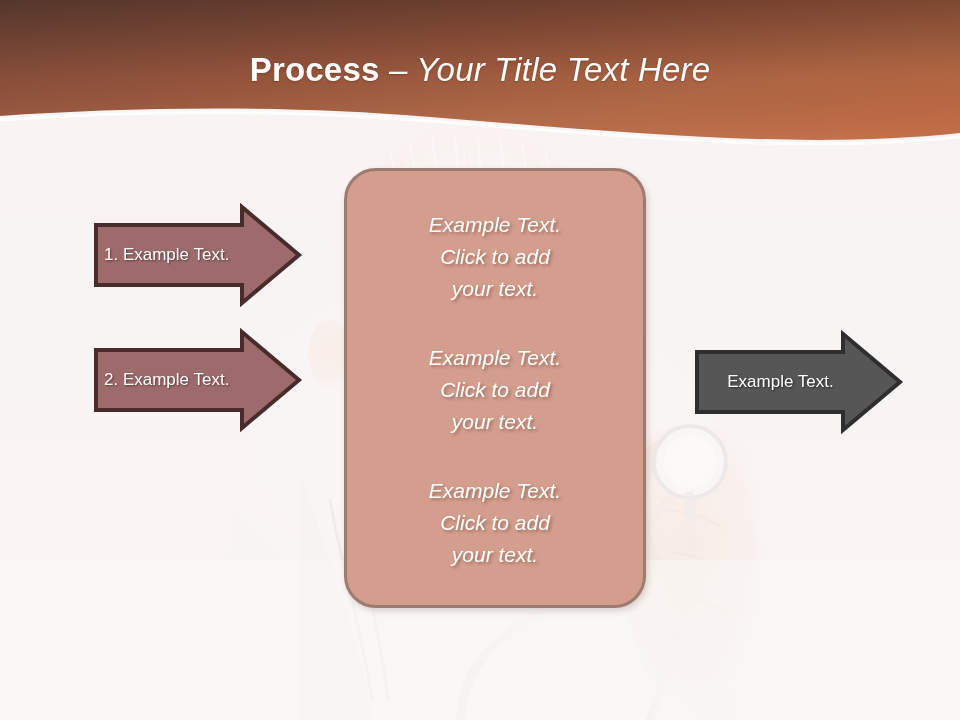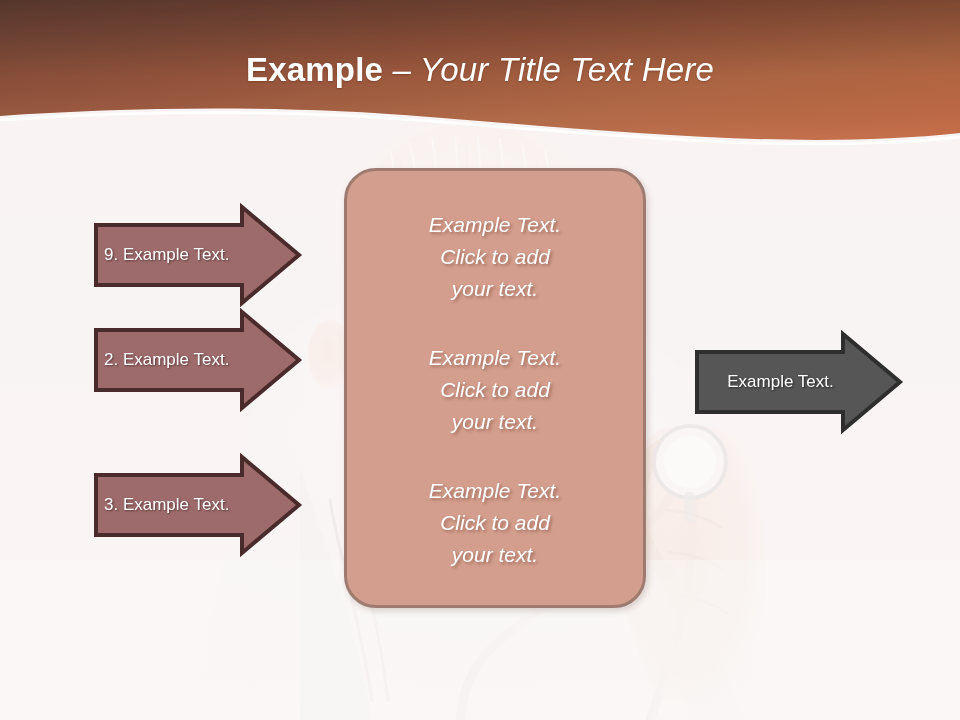--- a/index.html
+++ b/index.html
@@ -69,21 +69,21 @@
     align-items: center;
     justify-content: flex-start;
     color: #ffffff;
     font-size: 17px;
     white-space: nowrap;
     text-shadow: 1px 1px 2px rgba(40,15,15,0.55);
     pointer-events: none;
   }
 
   #arrow-1 { left: 92px; top: 203px; }
-  #arrow-2 { left: 92px; top: 308px; }
+  #arrow-2 { left: 92px; top: 328px; }
   #arrow-3 { left: 92px; top: 453px; }
 
   
   #arrow-out {
     position: absolute;
     left: 693px; top: 330px;
     width: 212px; height: 104px;
   }
   #arrow-out svg { display:block; width:212px; height:104px; }
   #arrow-out .lbl {
@@ -240,43 +240,37 @@
                C 270 104, 120 108, 0 116 Z" fill="url(#bannerGrad)"></path>
       <path d="M0 0 L960 0 L960 133
                C 800 150, 620 132, 430 117
                C 270 104, 120 108, 0 116 Z" fill="url(#bannerVert)"></path>
       <path d="M0 120 C 120 112, 270 108, 430 121
                C 620 136, 800 154, 960 137" fill="none" stroke="#ffffff" stroke-width="3" opacity="0.85"></path>
     </svg>
   </div>
 
   <div class="title">
-    <span class="strong">Example </span><span class="light">– Your Title Text Here</span>
+    <span class="strong">Process </span><span class="light">– Your Title Text Here</span>
   </div>
 
   <div class="arrow" id="arrow-1">
     <svg viewBox="0 0 212 104" xmlns="http://www.w3.org/2000/svg">
       <path d="M4 22 L150 22 L150 4 L207 52 L150 100 L150 82 L4 82 Z" fill="#9d6b6b" stroke="#4a2b2b" stroke-width="4" stroke-linejoin="miter"></path>
     </svg>
-    <div class="lbl">9. Example Text.</div>
+    <div class="lbl">1. Example Text.</div>
   </div>
 
   <div class="arrow" id="arrow-2">
     <svg viewBox="0 0 212 104" xmlns="http://www.w3.org/2000/svg">
       <path d="M4 22 L150 22 L150 4 L207 52 L150 100 L150 82 L4 82 Z" fill="#9d6b6b" stroke="#4a2b2b" stroke-width="4" stroke-linejoin="miter"></path>
     </svg>
     <div class="lbl">2. Example Text.</div>
   </div>
 
-  <div class="arrow" id="arrow-3">
-    <svg viewBox="0 0 212 104" xmlns="http://www.w3.org/2000/svg">
-      <path d="M4 22 L150 22 L150 4 L207 52 L150 100 L150 82 L4 82 Z" fill="#9d6b6b" stroke="#4a2b2b" stroke-width="4" stroke-linejoin="miter"></path>
-    </svg>
-    <div class="lbl">3. Example Text.</div>
-  </div>
 
   <div id="center-box">
     <div class="box-text">Example Text.
 Click  to add
 your text.</div>
     <div class="box-text">Example Text.
 Click  to add
 your text.</div>
     <div class="box-text">Example Text.
 Click  to add

